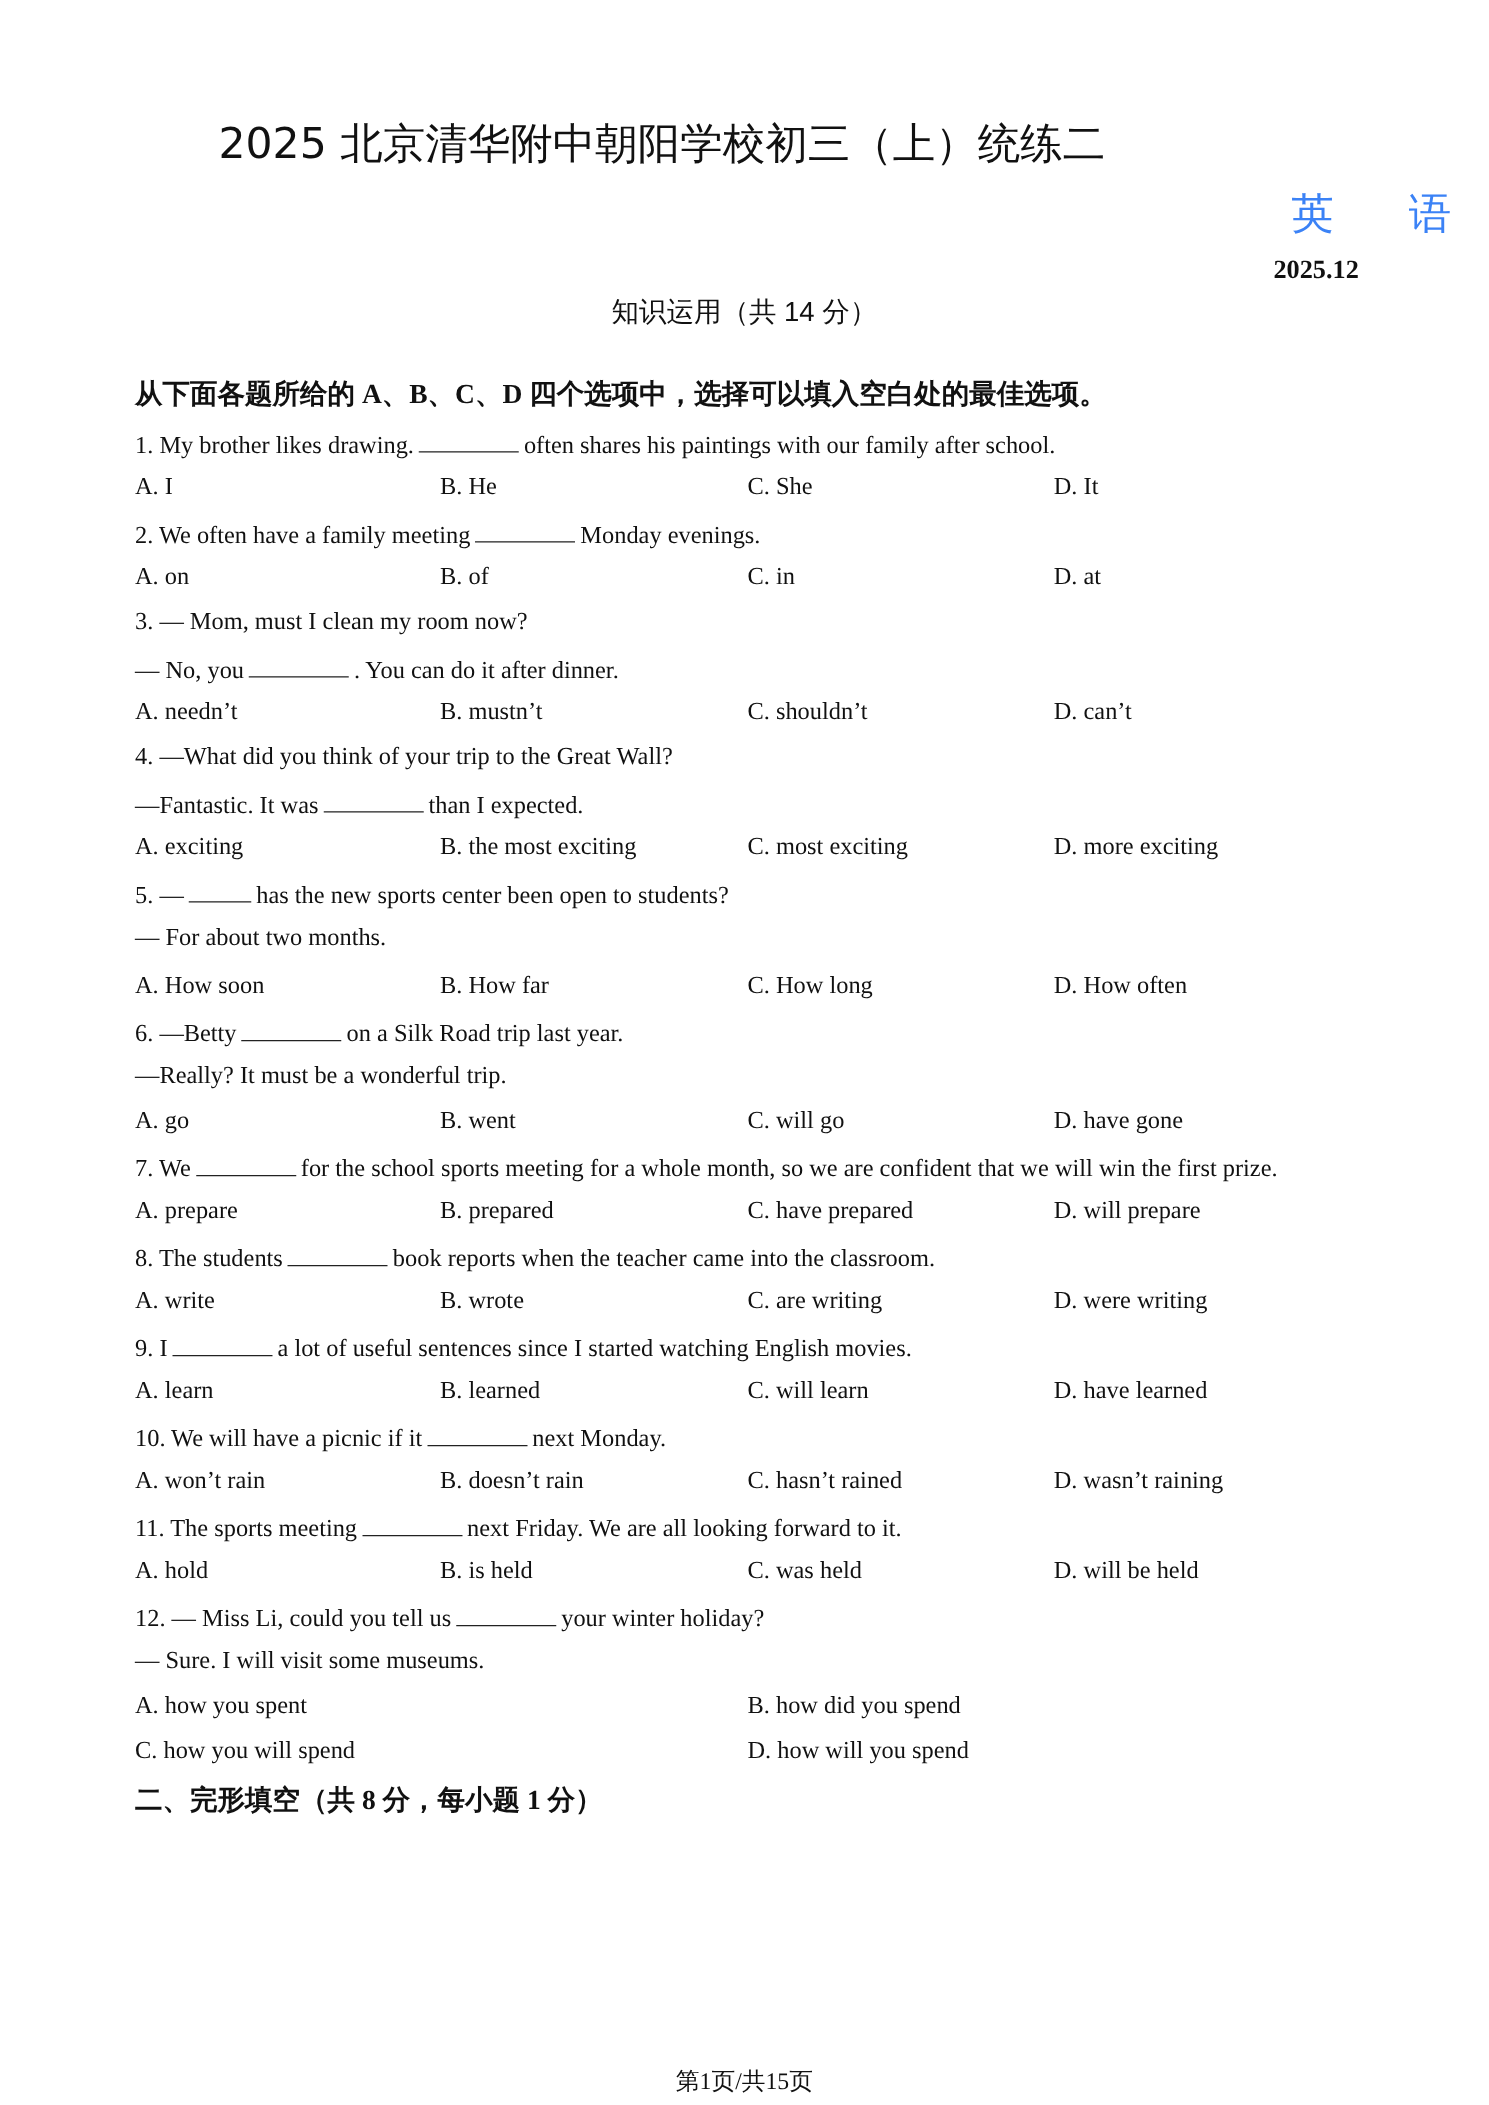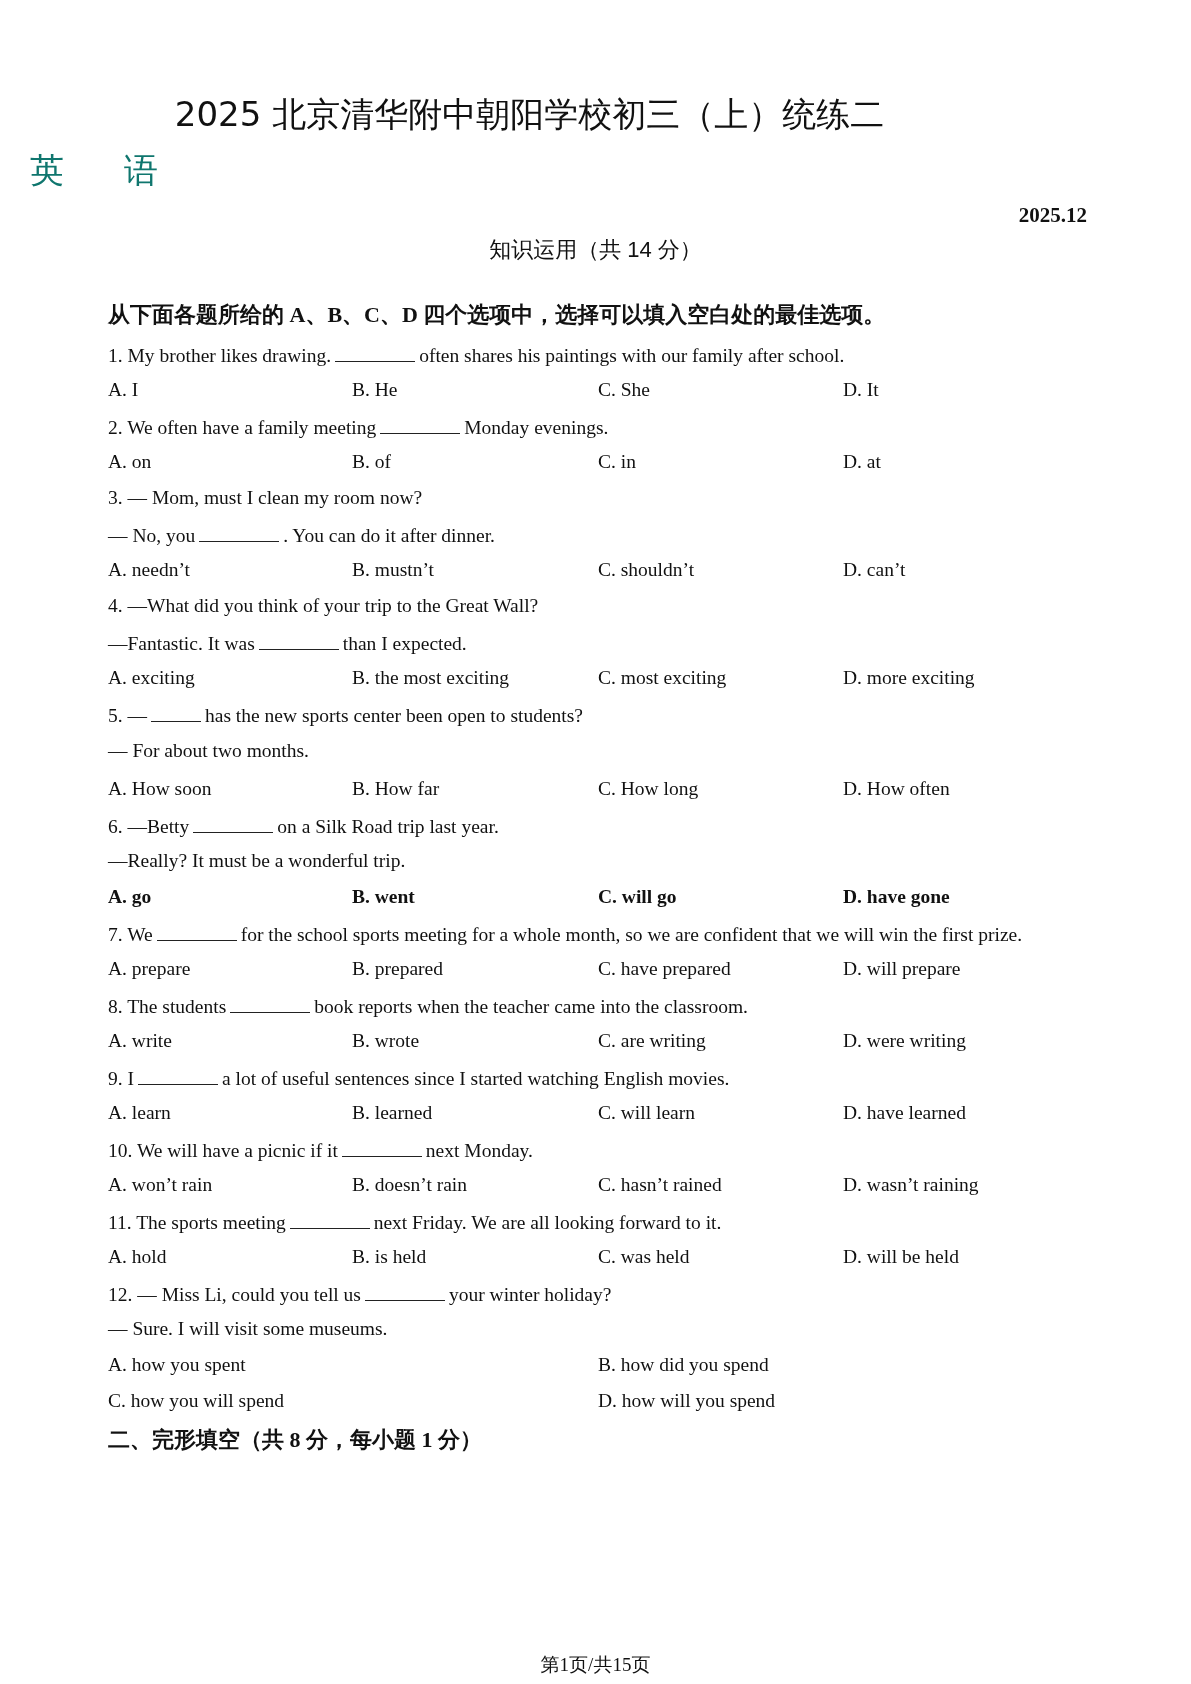--- a/index.html
+++ b/index.html
@@ -1,19 +1,19 @@
 <!DOCTYPE html>
 <html><head>
 <meta charset="utf-8">
 <style>
   html, body { margin: 0; padding: 0; background: #ffffff; }
   body { width: 1191px; height: 1684px; position: relative; overflow: hidden; color: #111; }
   .page { position: absolute; left: 0; top: 0; width: 1191px; height: 1684px; }
   .title { position: absolute; left: 0; width: 1059px; text-align: center; font-family: "DejaVu Sans", sans-serif; font-size: 34px; top: 92px; letter-spacing: 0px; color: #111; }
-  .subject { position: absolute; left: 0; width: 1191px; text-align: left; font-family: "DejaVu Sans", sans-serif; font-size: 34px; top: 148px; color: #0f766e; }
+  .subject { position: absolute; left: 0; width: 1191px; text-align: right; font-family: "DejaVu Sans", sans-serif; font-size: 34px; top: 148px; color: #3b82f6; }
   .subject span { display: inline-block; margin: 0 30px; }
   .date { position: absolute; right: 104px; top: 203px; font-family: "Liberation Serif", serif; font-weight: bold; font-size: 21px; }
   .part-title { position: absolute; left: 0; width: 1191px; text-align: center; top: 235px; font-family: Liberation Sans, sans-serif; font-size: 22px; }
   .sec-heading { position: absolute; left: 108px; font-family: "Liberation Serif", serif; font-weight: bold; font-size: 22px; }
   .line { position: absolute; left: 108px; font-family: "Liberation Serif", serif; font-size: 19.5px; white-space: nowrap; }
   .blank { display: inline-block; border-bottom: 1.3px solid #222; height: 18px; vertical-align: baseline; margin: 0 4px; }
   .blank.w8 { width: 80px; }
   .blank.w5 { width: 50px; }
   .opt-row { position: absolute; left: 0; width: 1191px; height: 26px; font-family: "Liberation Serif", serif; font-size: 19.5px; white-space: nowrap; }
   .opt { position: absolute; top: 0; }
@@ -85,21 +85,21 @@
     <span class="opt c1">A. How soon</span>
     <span class="opt c2">B. How far</span>
     <span class="opt c3">C. How long</span>
     <span class="opt c4">D. How often</span>
   </div>
 
   <div class="line" style="top:814px;">
     <span>6. —Betty</span><span class="blank w8"></span><span>on a Silk Road trip last year.</span>
   </div>
   <div class="line" style="top:850px;">—Really? It must be a wonderful trip.</div>
-  <div class="opt-row" style="top:886px;font-weight:bold;">
+  <div class="opt-row" style="top:886px;">
     <span class="opt c1">A. go</span>
     <span class="opt c2">B. went</span>
     <span class="opt c3">C. will go</span>
     <span class="opt c4">D. have gone</span>
   </div>
 
   <div class="line" style="top:922px;">
     <span>7. We</span><span class="blank w8"></span><span>for the school sports meeting for a whole month, so we are confident that we will win the first prize.</span>
   </div>
   <div class="opt-row" style="top:958px;">

